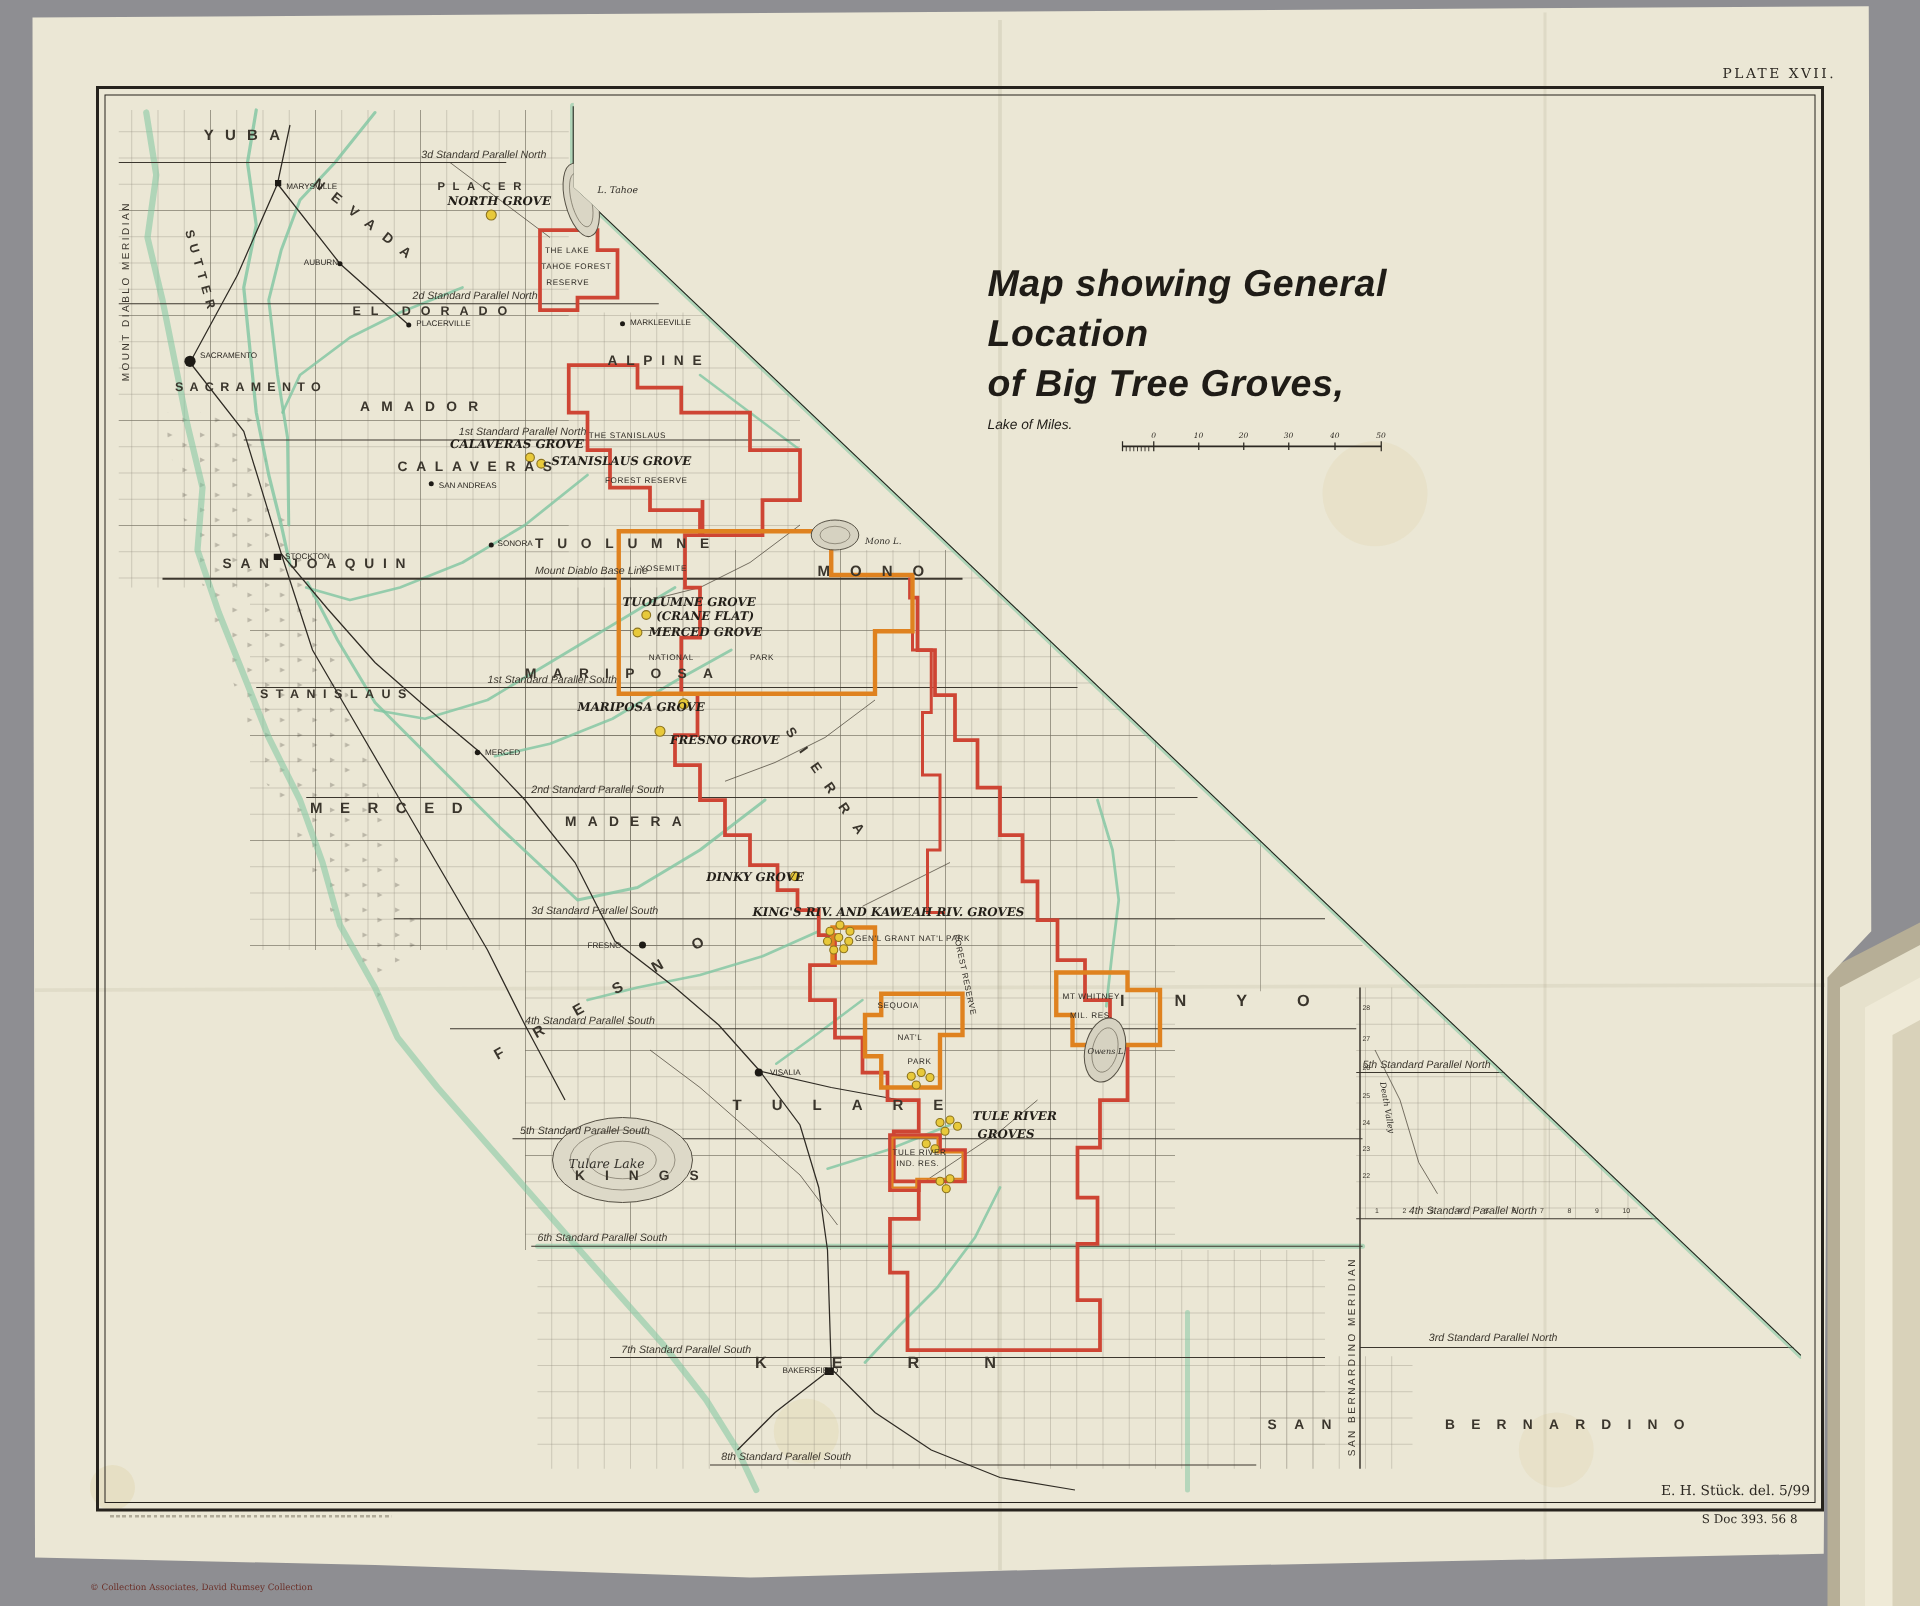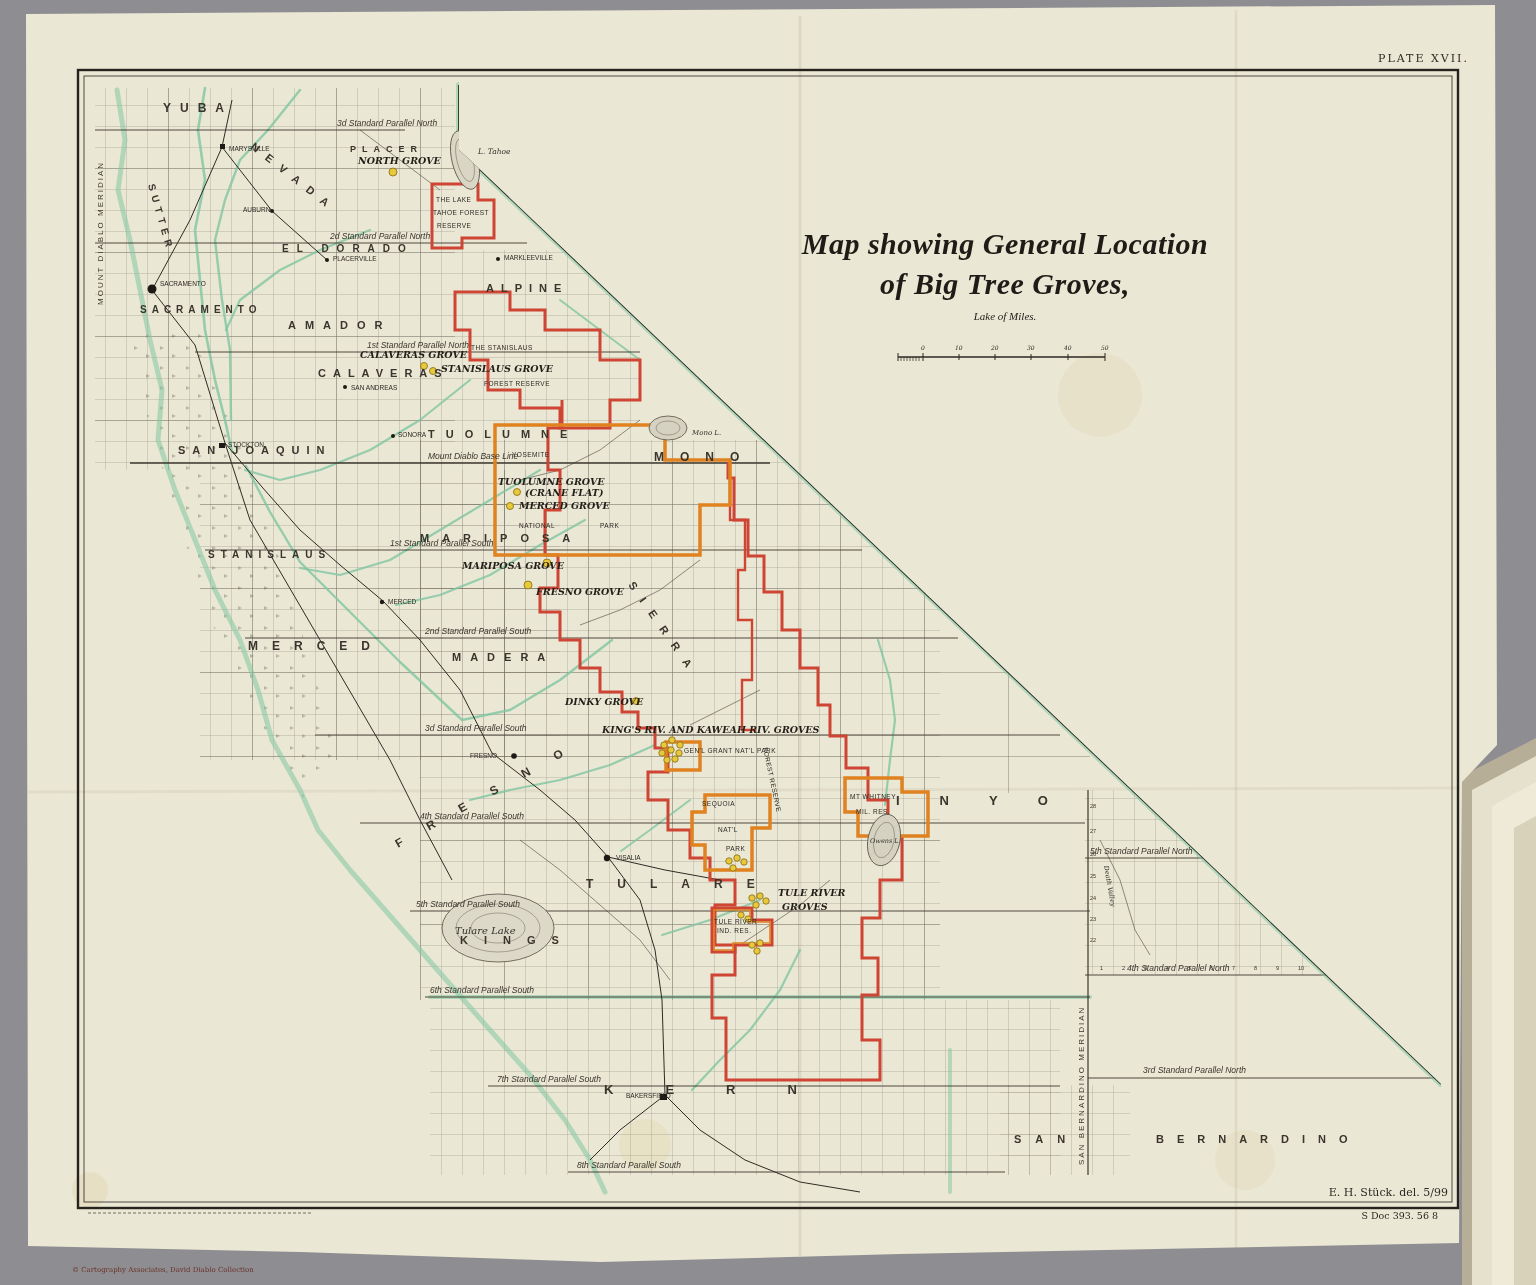--- a/index.html
+++ b/index.html
@@ -15,22 +15,22 @@
   .lake-label{font-family:"DejaVu Serif",serif;font-style:italic;fill:#33302a;}
   .resv{font-size:6.5px;letter-spacing:.5px;fill:#2c2822;}
   .tiny-num{font-size:5.5px;fill:#3b362d;}
   .red{stroke:var(--c-reserve_red);fill:none}
   .orange{stroke:var(--c-park_orange);fill:none}
   .green{stroke:var(--c-water_green);fill:none;stroke-linecap:round;stroke-linejoin:round}
   .rail{stroke:#2f2b24;fill:none;stroke-width:1}
   .stream{stroke:#4c463a;fill:none;stroke-width:.6}
   .gdot{fill:var(--c-grove_yellow);stroke:#8d741e;stroke-width:.9}
   .tdot{fill:#1d1a15}
-  #title-block{position:absolute;left:790px;top:224px;width:430px;text-align:center;
-      font-family:Liberation Serif, serif;font-style:italic;color:#1f1c17;}
+  #title-block{position:absolute;left:790px;top:208px;width:430px;text-align:left;
+      font-family:Liberation Sans, sans-serif;font-style:italic;color:#1f1c17;}
   #title-block .t-line{font-size:30px;font-weight:600;line-height:40px;letter-spacing:.5px;}
   #scale-caption{font-size:11px;margin-top:6px;}
   #plate{position:absolute;left:1330px;top:52px;font-family:"DejaVu Serif",serif;
       font-size:11px;letter-spacing:2px;color:#2c2822;margin-left:48px;}
   #sig{position:absolute;right:88px;top:1186px;font-family:"DejaVu Serif",serif;
       font-size:11px;color:#2c2822;text-align:right;}
   #docnum{position:absolute;right:98px;top:1210px;font-family:"DejaVu Serif",serif;
       font-size:9.5px;color:#2c2822;}
   #copyright{position:absolute;left:72px;top:1266px;font-family:"DejaVu Serif",serif;
       font-size:7px;color:#6b3029;}
@@ -404,14 +404,14 @@
 
 <div id="title-block">
   <div class="t-line">Map showing General Location</div>
   <div class="t-line">of Big Tree Groves,</div>
   <div id="scale-caption">Lake of Miles.</div>
 </div>
 
 <div id="sig">E. H. Stück. del. 5/99</div>
 <div id="docnum">S Doc 393. 56 8</div>
 <div class="imprint-line"></div>
-<div id="copyright">© Cartography Associates, David Diablo Collection</div>
+<div id="copyright">© Collection Associates, David Rumsey Collection</div>
 </div>
 
 </body></html>

